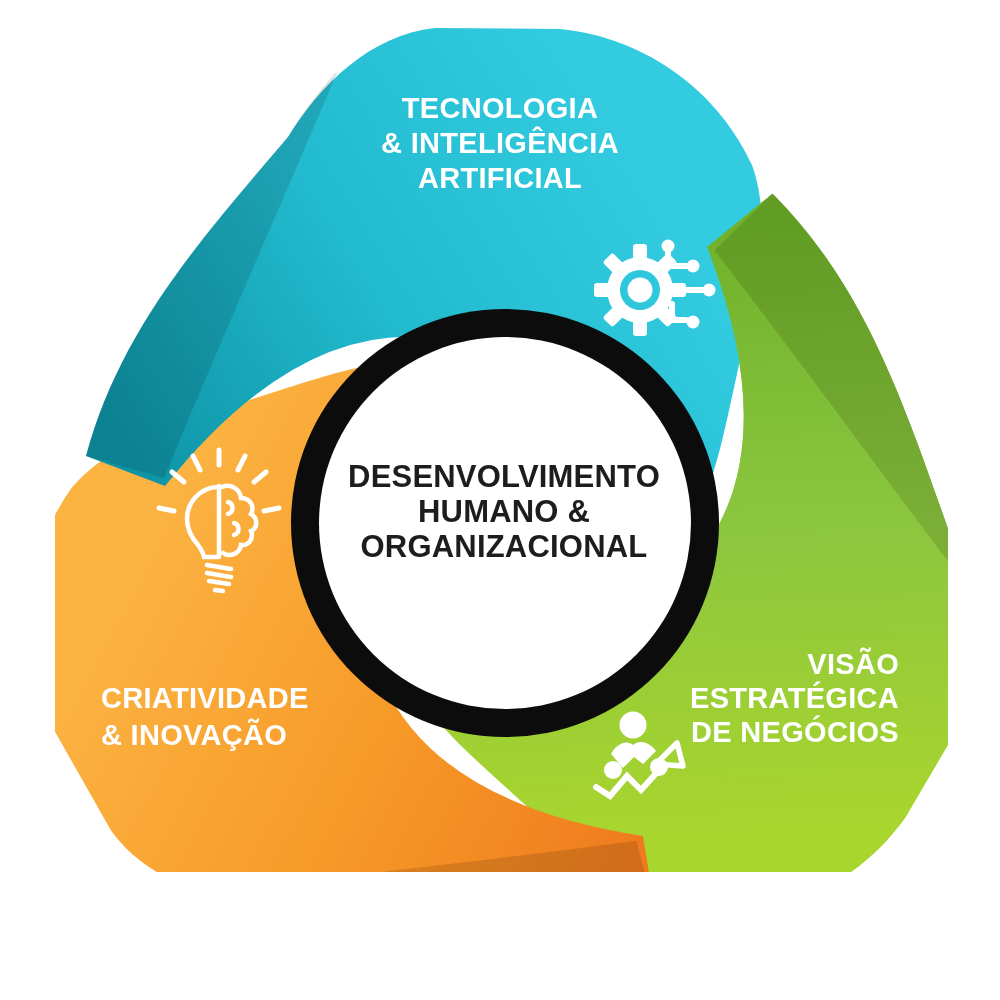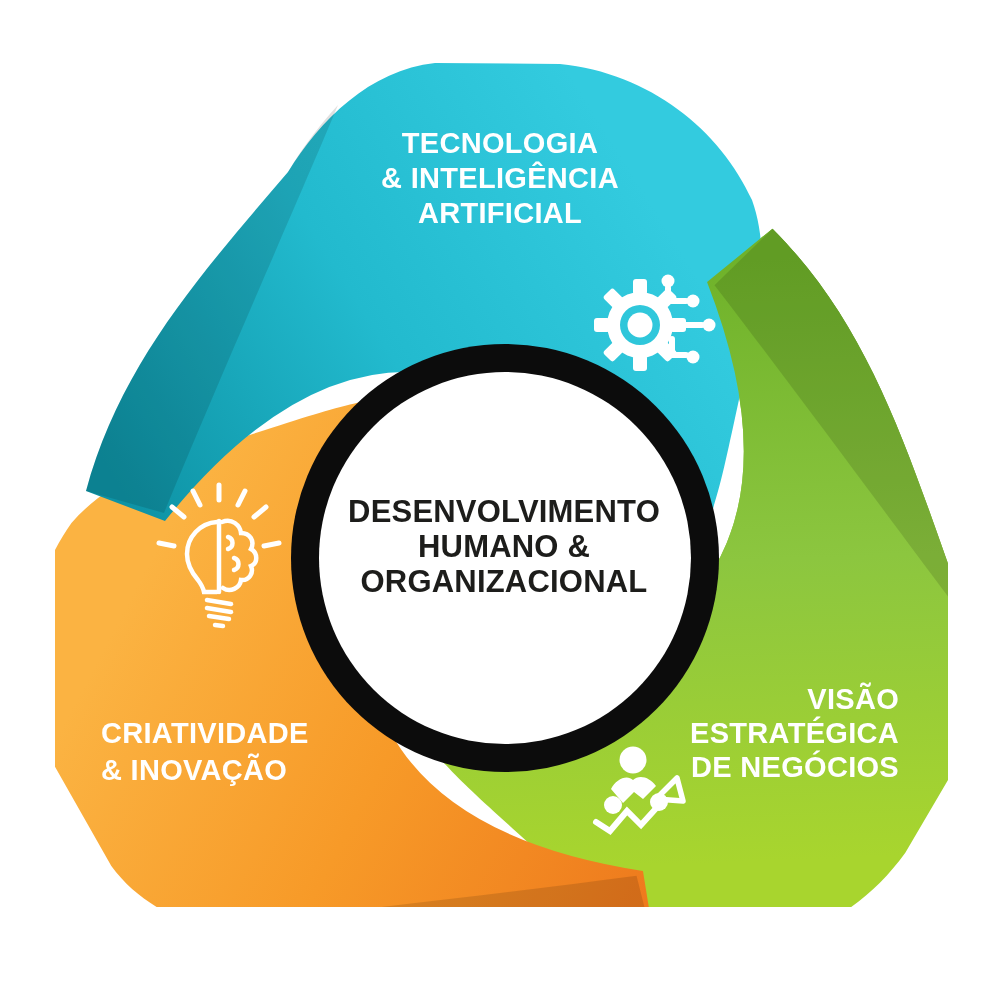--- a/index.html
+++ b/index.html
@@ -8,21 +8,20 @@
     background: #ffffff;
     width: 1000px;
     height: 1000px;
     overflow: hidden;
     font-family: "Liberation Sans", sans-serif;
   }
   #stage {
     width: 1000px;
     height: 733px;
     position: relative;
-    margin-top: 35px;
   }
   svg { display: block; }
   text {
     font-family: "Liberation Sans", "DejaVu Sans", sans-serif;
     font-weight: bold;
   }
   .seg-label { font-size: 29px; letter-spacing: 0.3px; }
   .center-label { font-size: 31px; letter-spacing: 0.2px; }
   .icon-stroke { fill: none; stroke: #ffffff; stroke-linecap: round; }
 </style>

